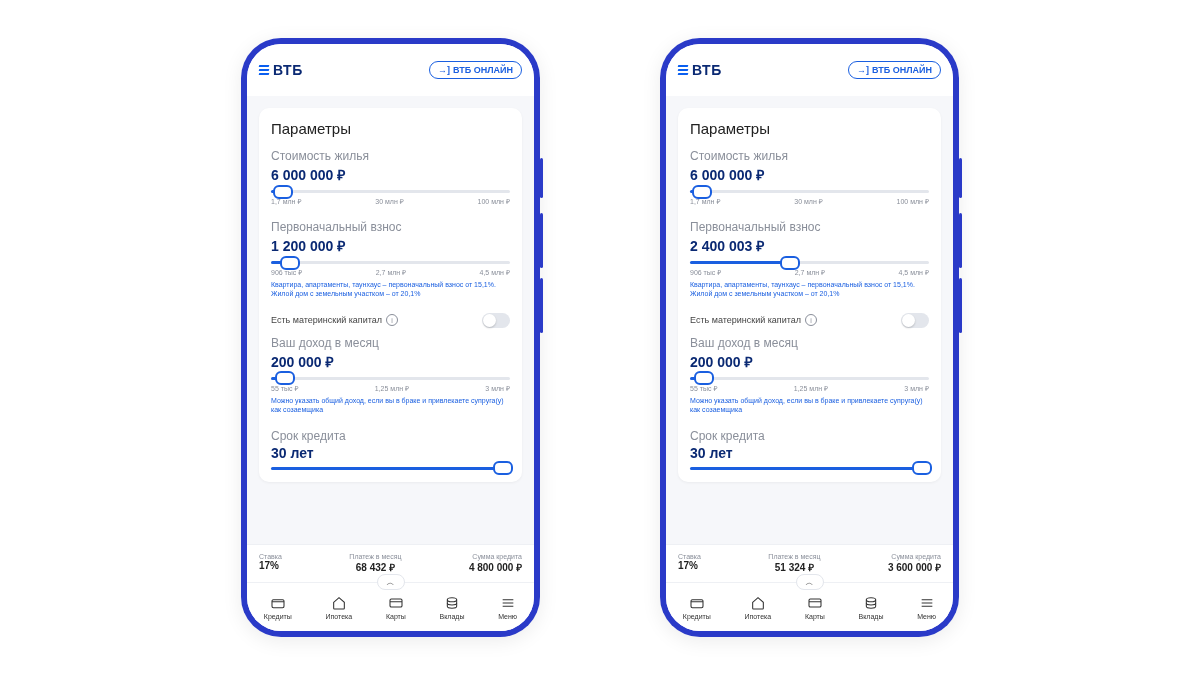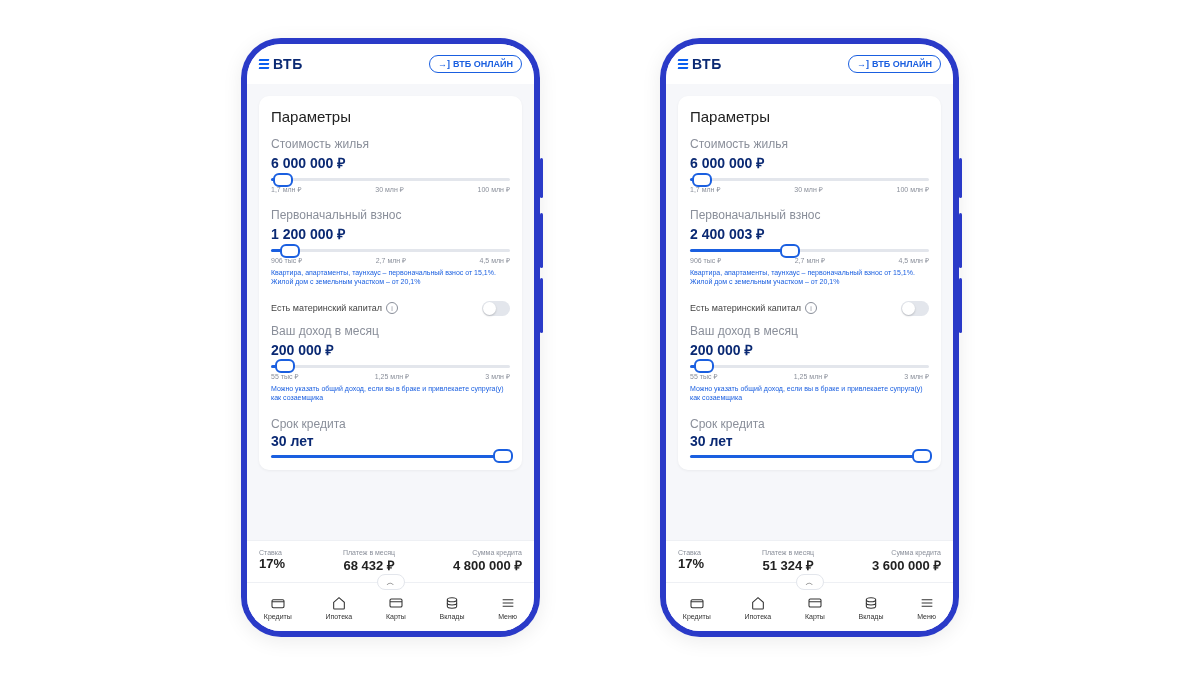--- a/index.html
+++ b/index.html
@@ -3,21 +3,21 @@
 <meta charset="utf-8">
 <style>
   html,body{margin:0;padding:0;width:1200px;height:675px;background:#fff;font-family:-apple-system,BlinkMacSystemFont,"Segoe UI",Arial,sans-serif;}
   .canvas{width:1200px;height:675px;display:flex;justify-content:center;gap:120px;align-items:center;}
   .phone{width:287px;height:587px;background:#2a3ac8;border-radius:40px;padding:6px;position:relative;box-shadow:0 4px 20px rgba(0,0,0,.08);}
   .side-btn{position:absolute;right:-3px;width:3px;background:#2a3ac8;border-radius:2px;}
   .side-btn.b1{top:120px;height:40px;}
   .side-btn.b2{top:175px;height:55px;}
   .side-btn.b3{top:240px;height:55px;}
   .screen{background:#f6f7fa;width:100%;height:100%;border-radius:34px;overflow:hidden;display:flex;flex-direction:column;}
-  .topbar{background:#fff;height:40px;display:flex;align-items:center;justify-content:space-between;padding:0 12px;}
+  .topbar{background:#fff;height:40px;display:flex;align-items:center;justify-content:space-between;padding:6px 12px;}
   .logo{display:flex;align-items:center;gap:4px;font-weight:700;color:#0a2973;font-size:14px;letter-spacing:.5px;}
   .logo-stripes{display:flex;flex-direction:column;gap:2px;}
   .logo-stripes span{display:block;width:10px;height:2px;background:#0a5ff0;transform:skewX(-18deg);}
   .online-btn{border:1px solid #1a5fe0;color:#1a5fe0;border-radius:14px;padding:3px 8px;font-size:9px;font-weight:600;display:flex;align-items:center;gap:3px;}
   .online-btn .ic{font-size:9px;}
   .content{flex:1;overflow:hidden;padding:12px 12px 0 12px;}
   .card{background:#fff;border-radius:10px;padding:12px 12px 8px 12px;box-shadow:0 1px 3px rgba(0,0,0,.05);}
   .card-title{font-size:15px;font-weight:400;margin-bottom:12px;color:#222;}
   .param{margin-bottom:14px;}
   .param-label{font-size:12px;color:#8a8f9a;margin-bottom:2px;}
@@ -30,21 +30,21 @@
   .toggle-row{display:flex;align-items:center;justify-content:space-between;margin:10px 0 8px 0;}
   .toggle-label{font-size:9px;color:#444;display:flex;align-items:center;gap:4px;}
   .info-ic{width:10px;height:10px;border:1px solid #8a8f9a;border-radius:50%;display:inline-flex;align-items:center;justify-content:center;font-size:7px;color:#8a8f9a;line-height:1;}
   .toggle{width:28px;height:15px;background:#e3e6ec;border-radius:8px;position:relative;}
   .toggle::after{content:"";position:absolute;width:13px;height:13px;background:#fff;border-radius:50%;top:1px;left:1px;box-shadow:0 1px 2px rgba(0,0,0,.2);}
   .summary{background:#fff;padding:8px 12px;display:flex;justify-content:space-between;border-top:1px solid #eef0f4;}
   .summary-col{display:flex;flex-direction:column;}
   .summary-col:nth-child(2){align-items:center;}
   .summary-col:nth-child(3){align-items:flex-end;}
   .summary-label{font-size:7px;color:#8a8f9a;}
-  .summary-value{font-size:13px;font-weight:600;color:#222;}
+  .summary-value{font-size:10px;font-weight:600;color:#222;}
   .navbar{background:#fff;height:48px;display:flex;justify-content:space-around;align-items:center;border-top:1px solid #eef0f4;position:relative;}
   .nav-chev{position:absolute;top:-9px;left:50%;transform:translateX(-50%);width:26px;height:14px;background:#fff;border:1px solid #e3e6ec;border-radius:8px;display:flex;align-items:center;justify-content:center;font-size:8px;color:#555;}
   .nav-item{display:flex;flex-direction:column;align-items:center;gap:2px;font-size:7px;color:#333;}
   .nav-ic{width:16px;height:16px;display:flex;align-items:center;justify-content:center;}
   .nav-ic svg{width:16px;height:16px;stroke:#333;stroke-width:1.6;fill:none;}
 </style>
 </head>
 <body>
 
 <div class="canvas">

